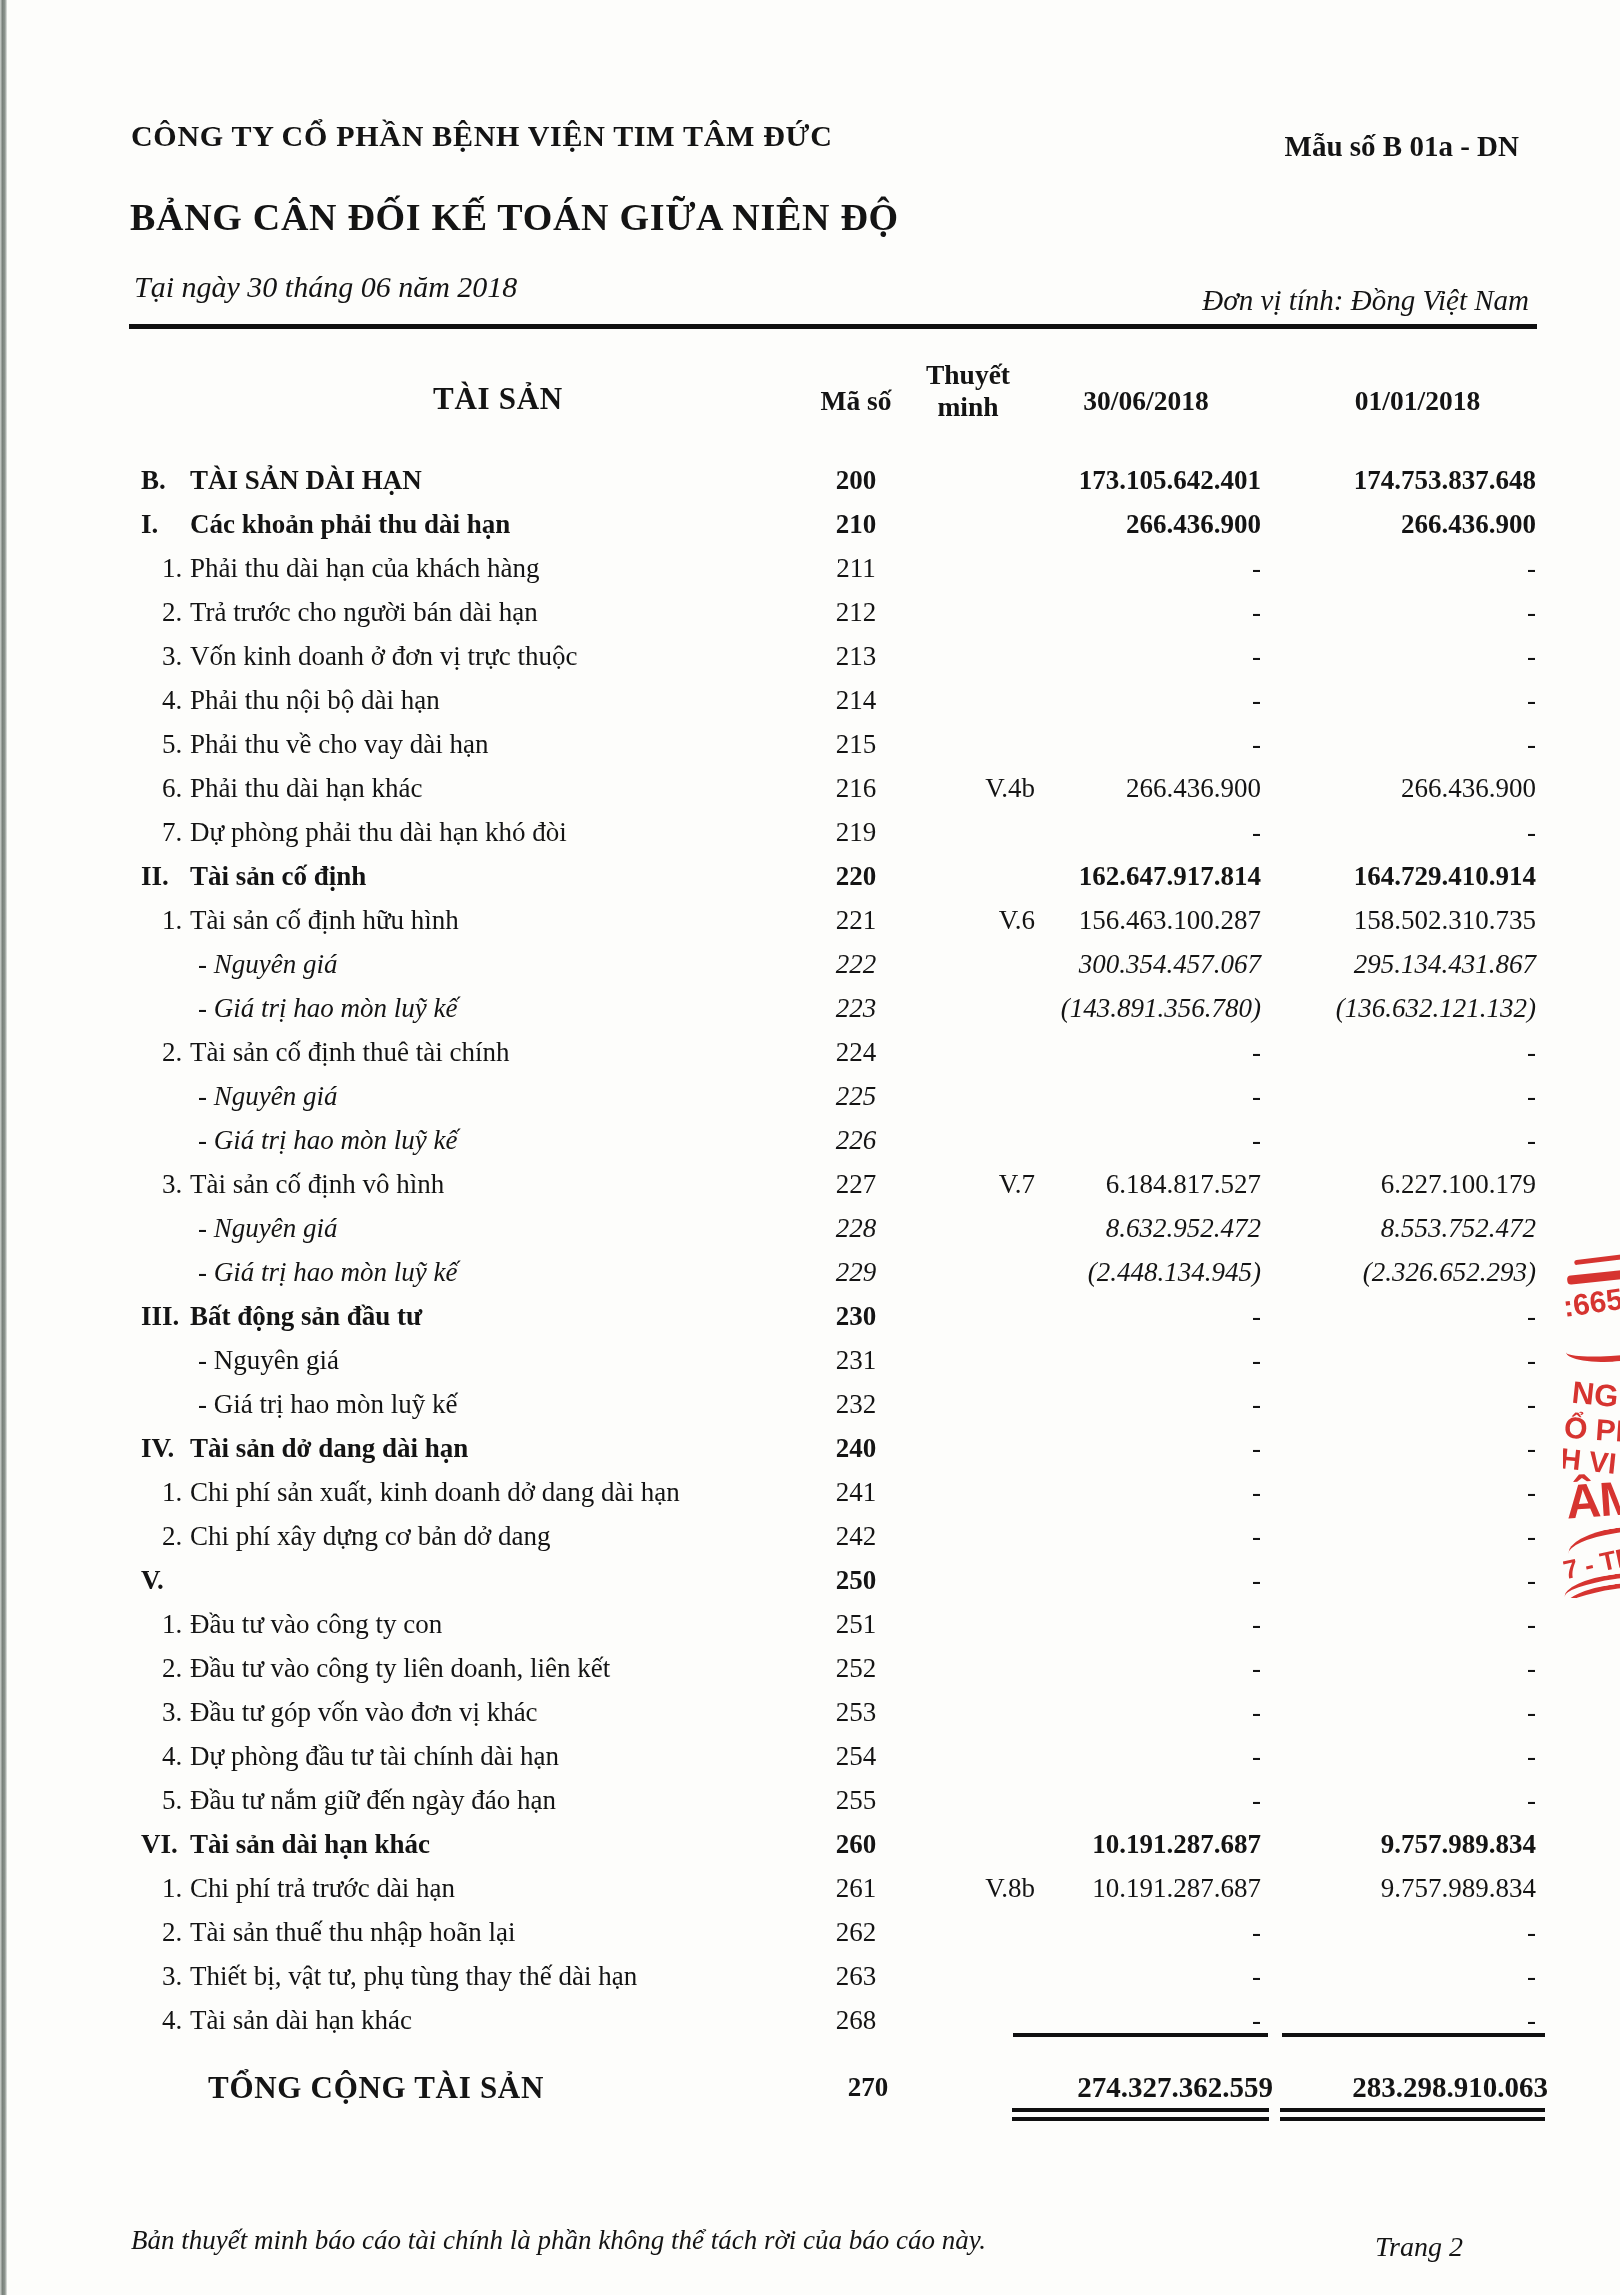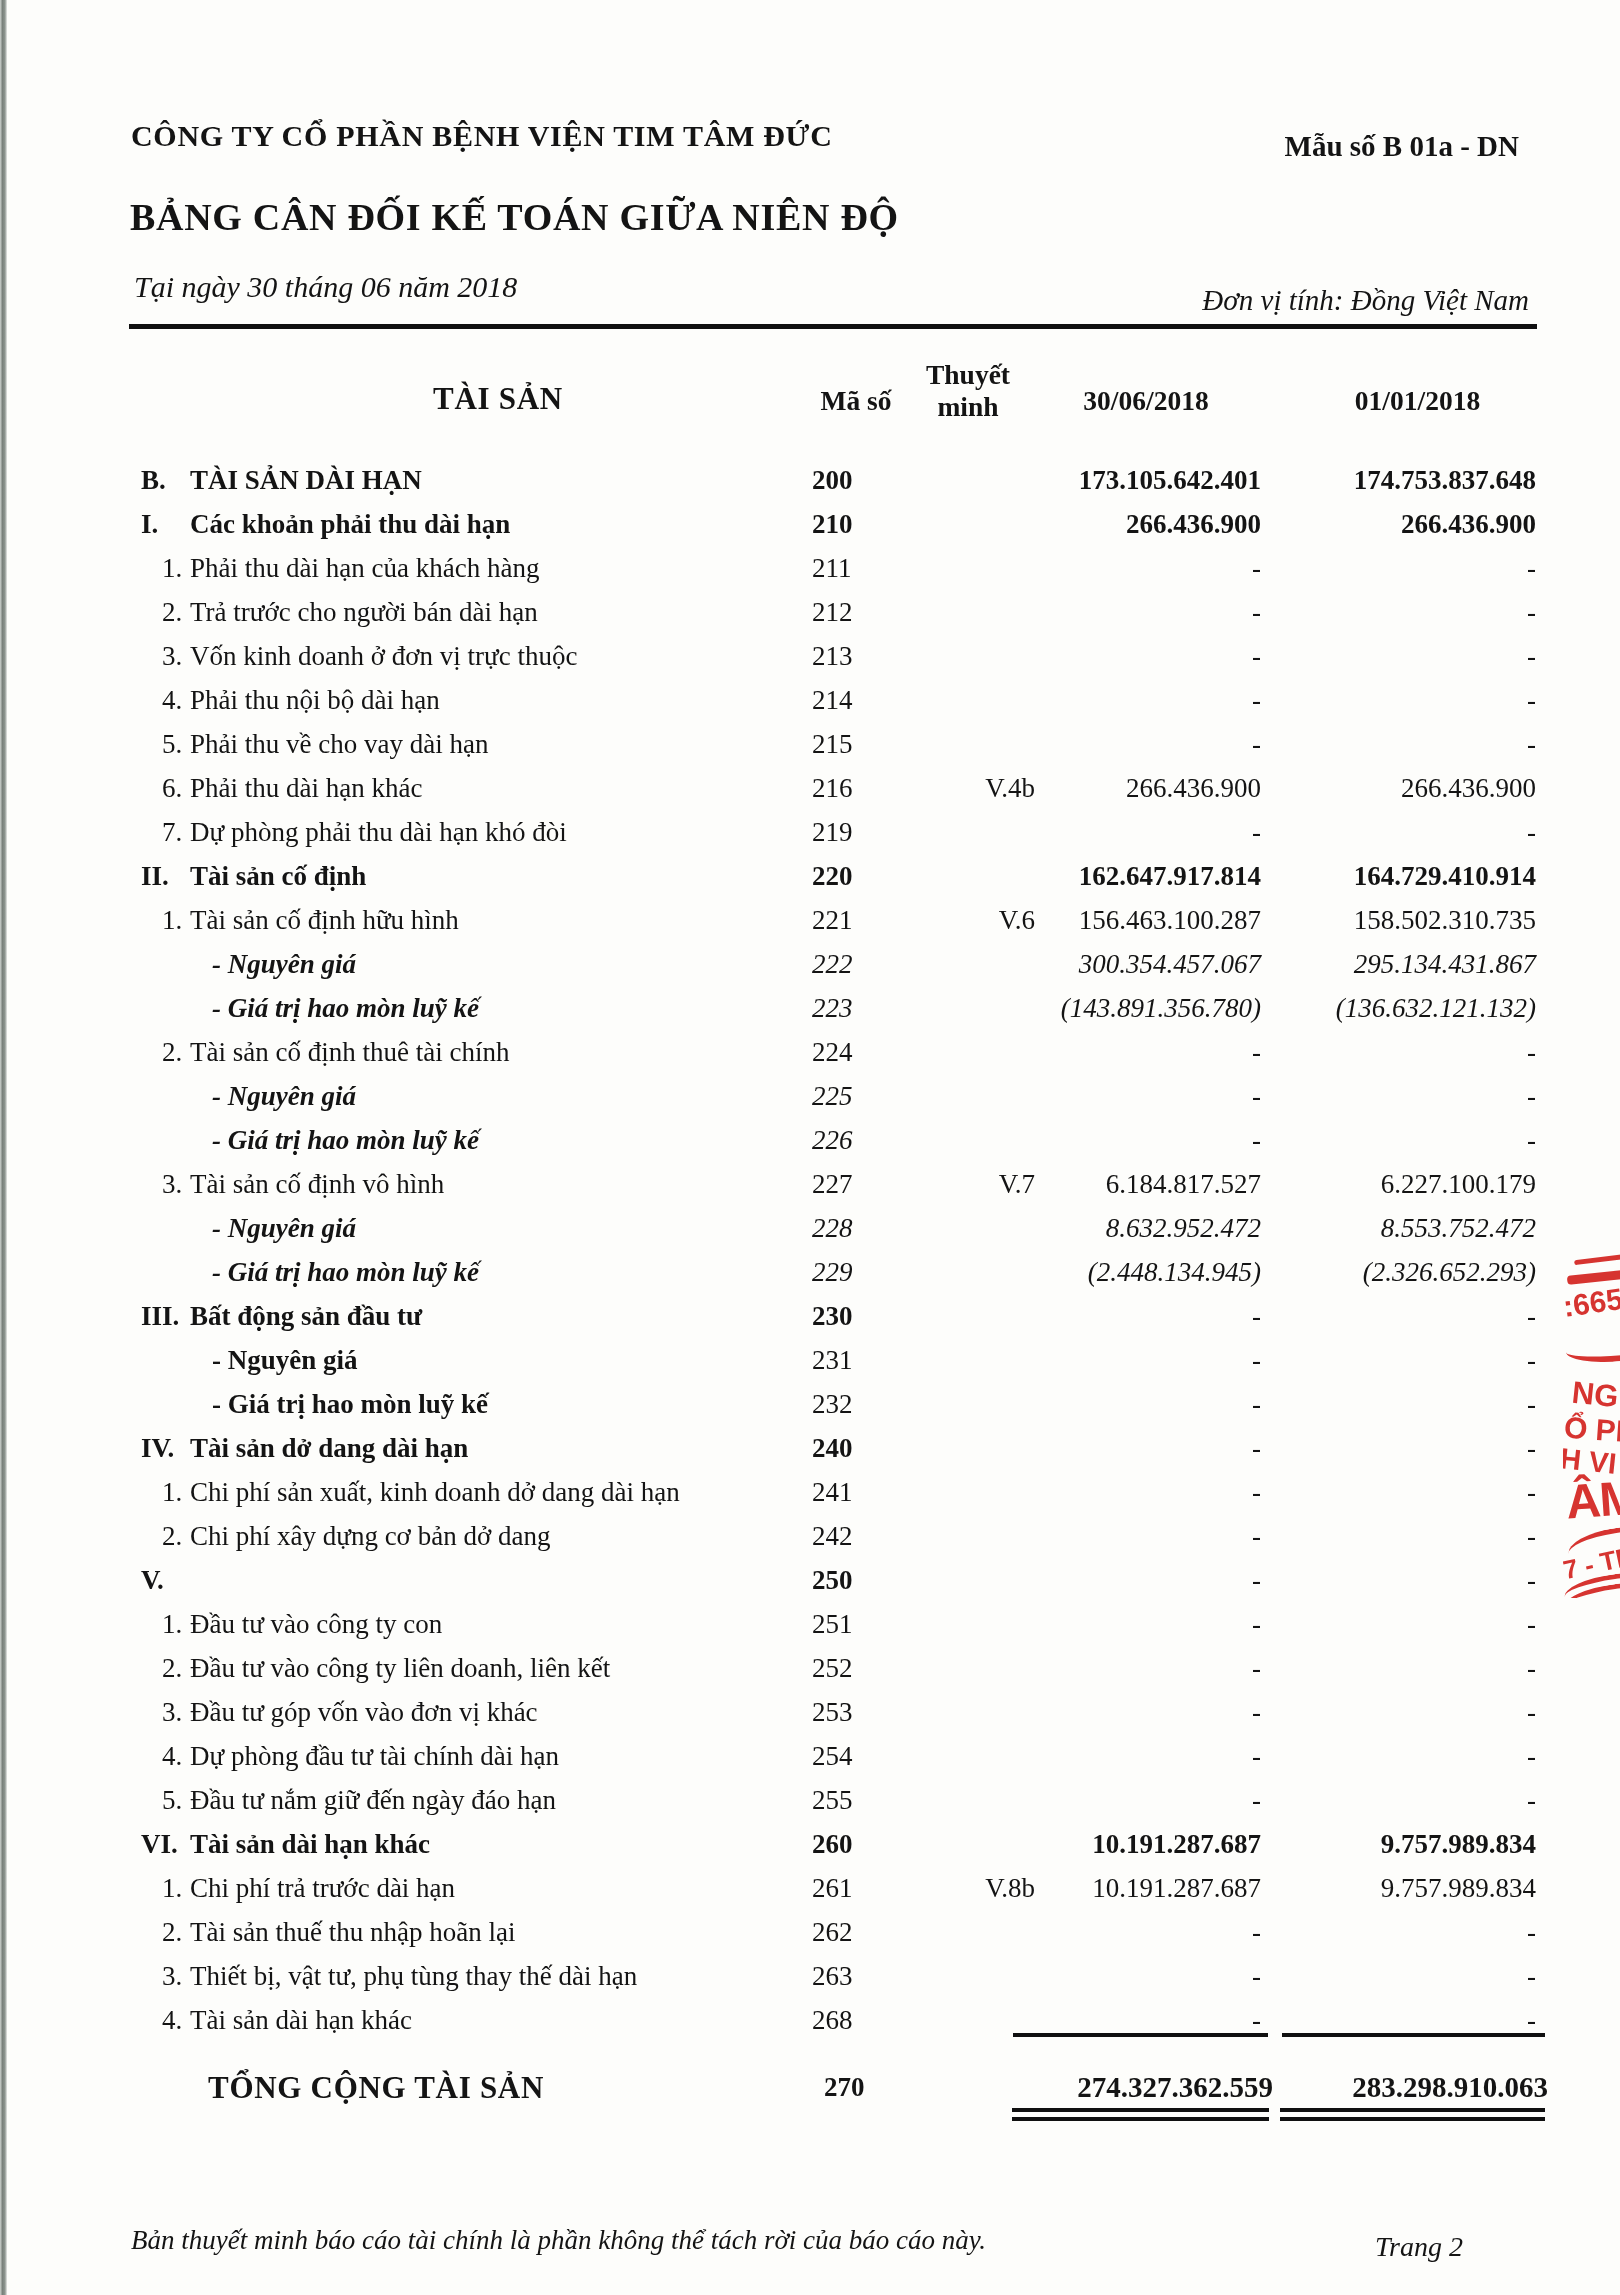--- a/index.html
+++ b/index.html
@@ -28,22 +28,22 @@
   .th-note{left:901px;top:359px;width:134px;font-size:27.5px;line-height:1.15;}
   .th-c1{left:1025px;top:385px;width:242px;font-size:27.5px;}
   .th-c2{left:1293px;top:385px;width:249px;font-size:27.5px;}
   
   .rows{position:absolute;left:0;top:458px;width:1621px;}
   .row{position:relative;height:44px;font-size:27px;}
   .row span{position:absolute;line-height:44px;white-space:nowrap;}
   .row .num{left:141px;}
   .row.item .num{left:162px;}
   .row .label{left:190px;}
-  .row.sub .label,.row.subplain .label{left:212px;font-weight:bold;}
-  .row .code{left:812px;width:88px;}
+  .row.sub .label,.row.subplain .label{left:198px;}
+  .row .code{left:812px;width:88px;text-align:center;}
   .row .note{left:901px;width:134px;text-align:right;}
   .row .val{text-align:right;}
   .row .v1{left:1009px;width:252px;}
   .row .v2{left:1284px;width:252px;}
   .row .val.dash{padding-right:33px;font-weight:normal;font-style:normal;}
   .row.section{font-weight:bold;}
   .row.sub{font-style:italic;}
   .row.total{margin-top:18.3px;height:55px;font-weight:bold;margin-left:12px;}
   .row.total span{line-height:55px;}
   .row.total .label{left:196px;font-size:31px;letter-spacing:0.7px;}

